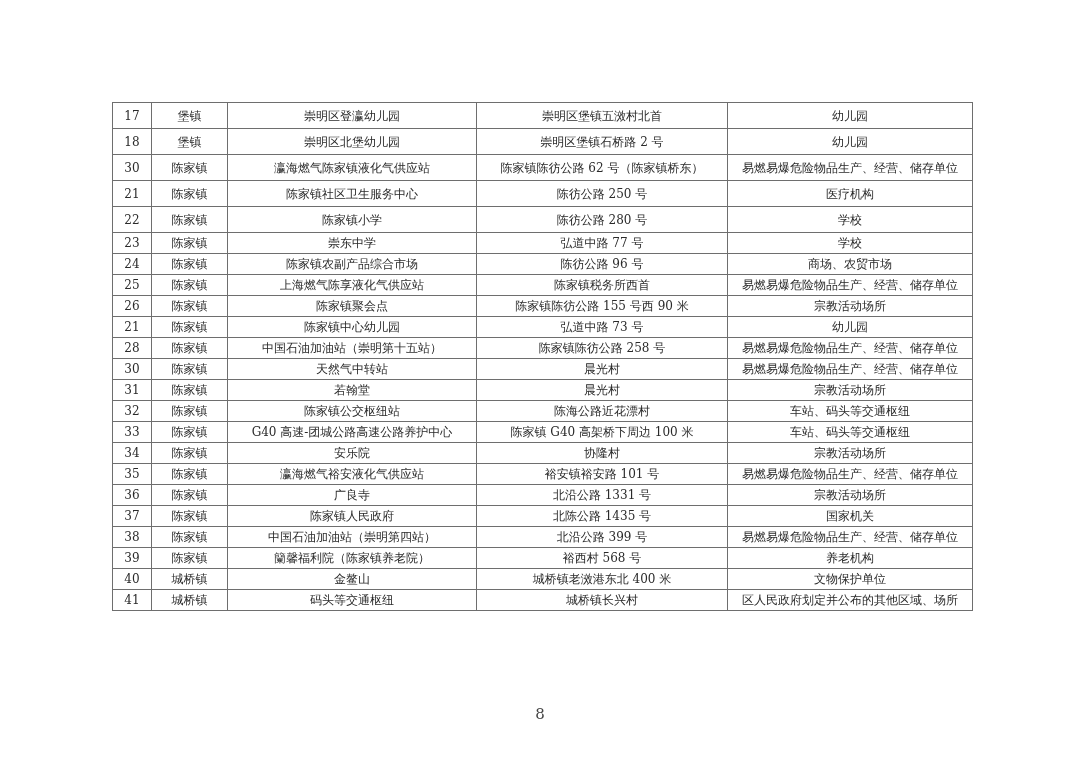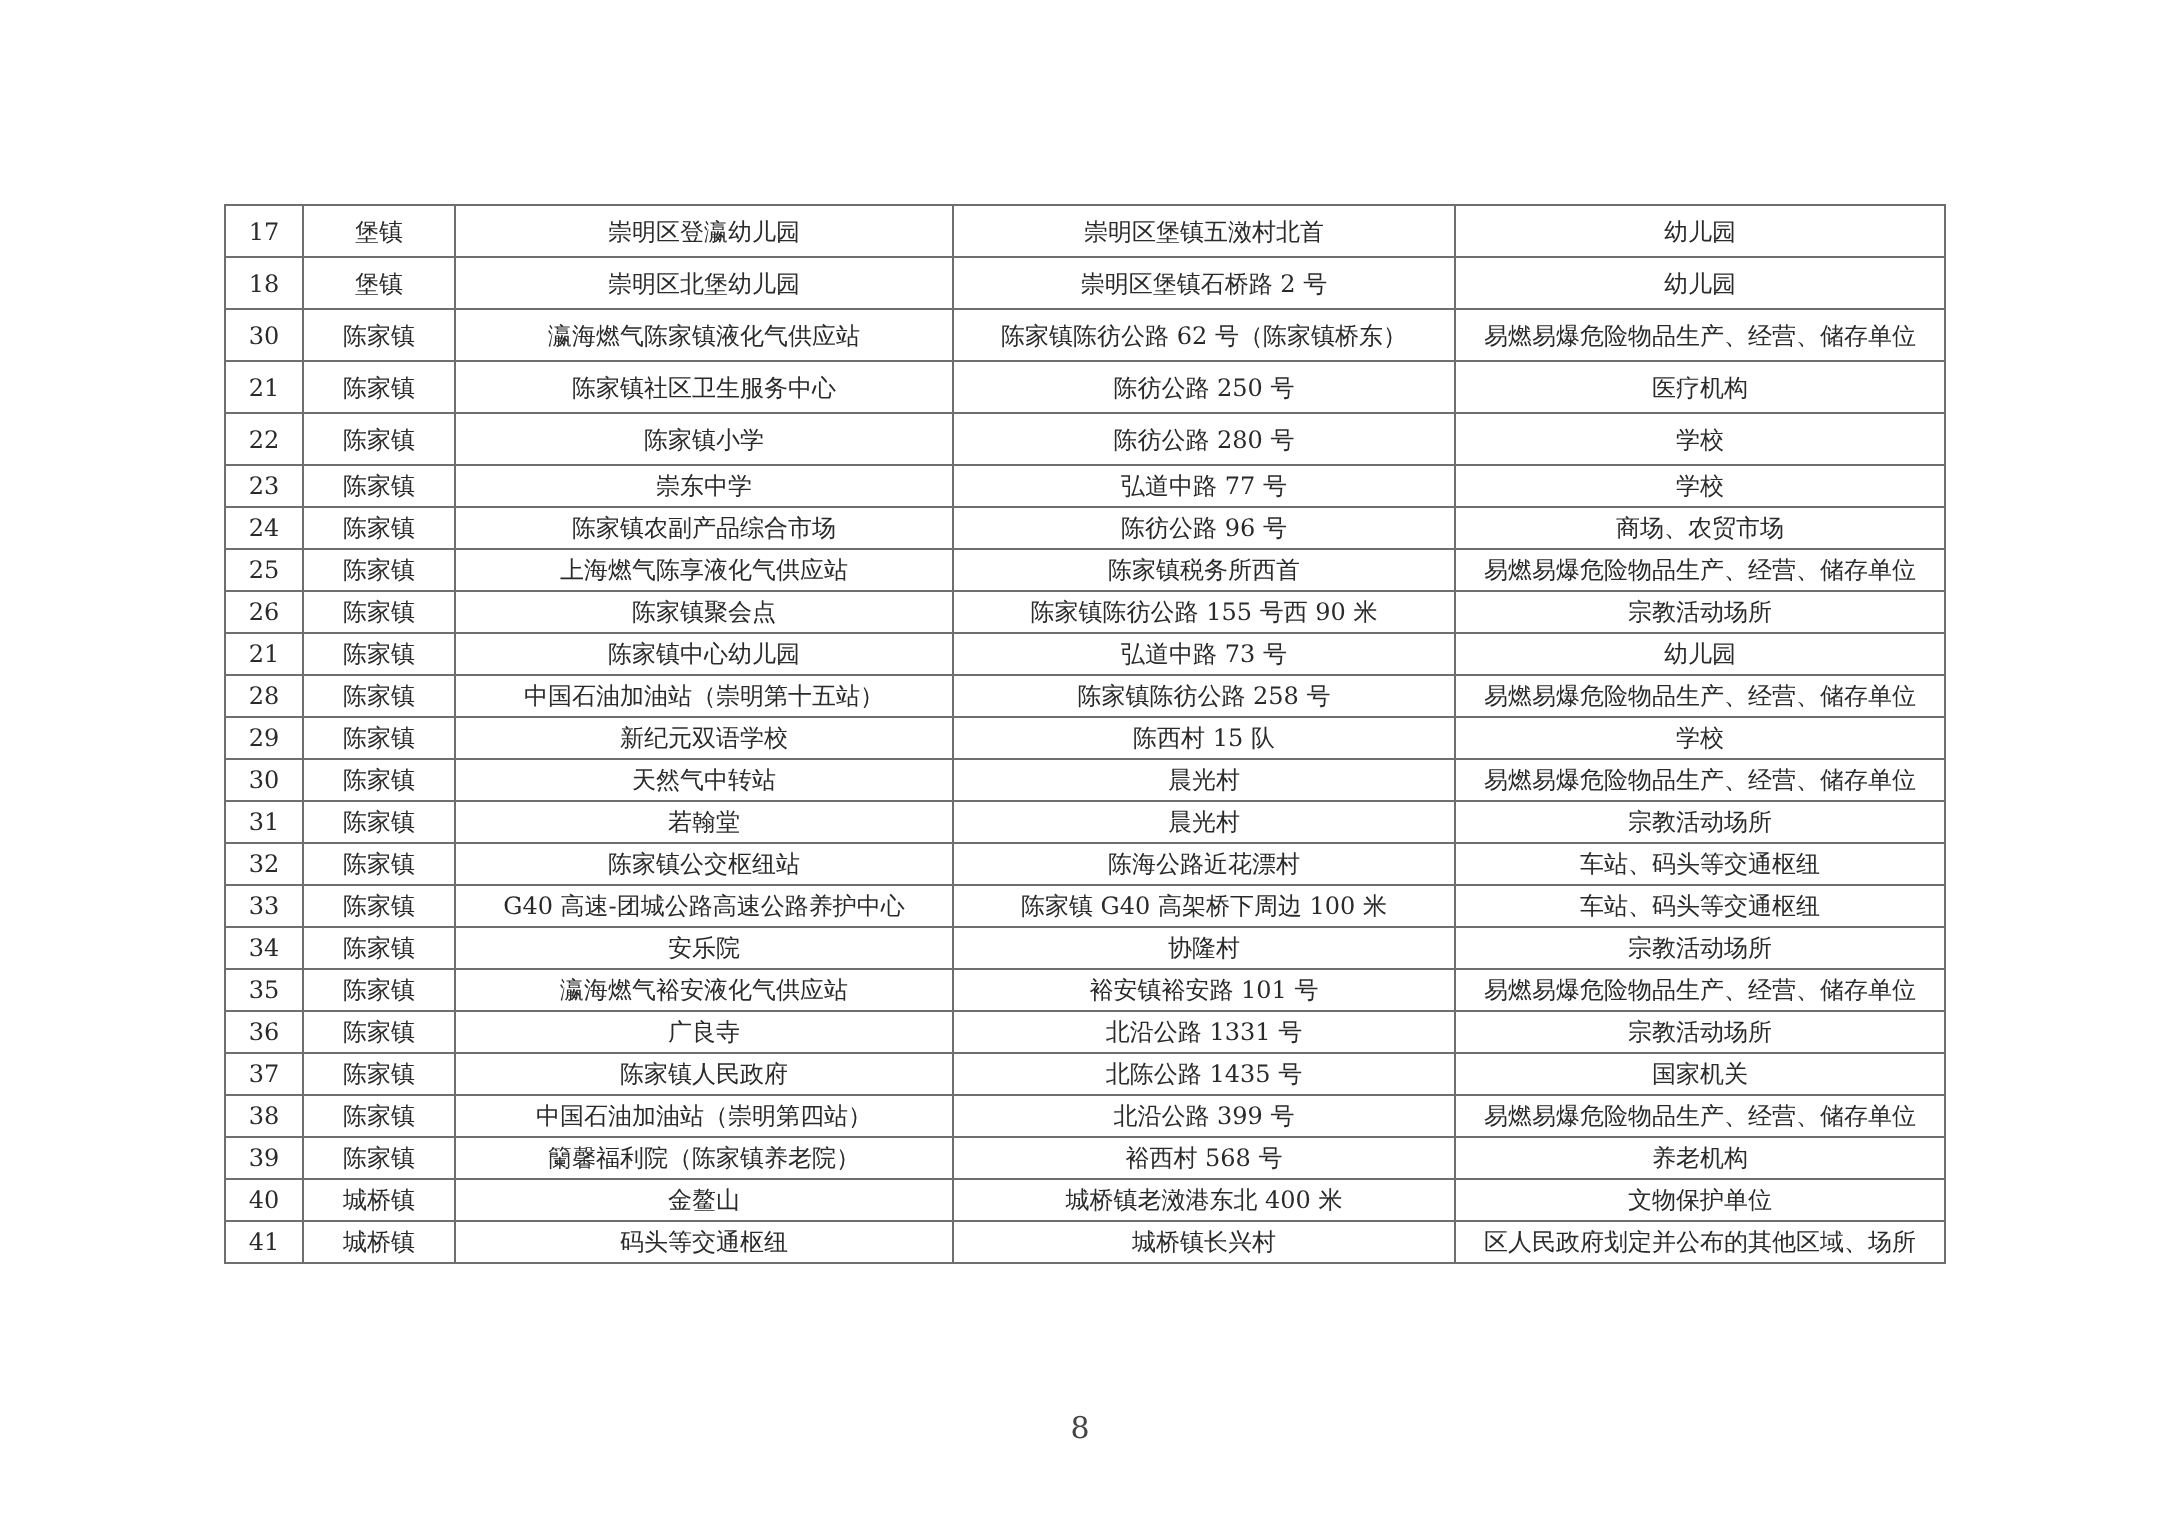--- a/index.html
+++ b/index.html
@@ -134,27 +134,20 @@
         <td>幼儿园</td>
       </tr>
       <tr class="short">
         <td>28</td>
         <td>陈家镇</td>
         <td>中国石油加油站（崇明第十五站）</td>
         <td>陈家镇陈彷公路 258 号</td>
         <td>易燃易爆危险物品生产、经营、储存单位</td>
       </tr>
       <tr class="short">
-        <td>29</td>
-        <td>陈家镇</td>
-        <td>新纪元双语学校</td>
-        <td>陈西村 15 队</td>
-        <td>学校</td>
-      </tr>
-      <tr class="short">
         <td>30</td>
         <td>陈家镇</td>
         <td>天然气中转站</td>
         <td>晨光村</td>
         <td>易燃易爆危险物品生产、经营、储存单位</td>
       </tr>
       <tr class="short">
         <td>31</td>
         <td>陈家镇</td>
         <td>若翰堂</td>

